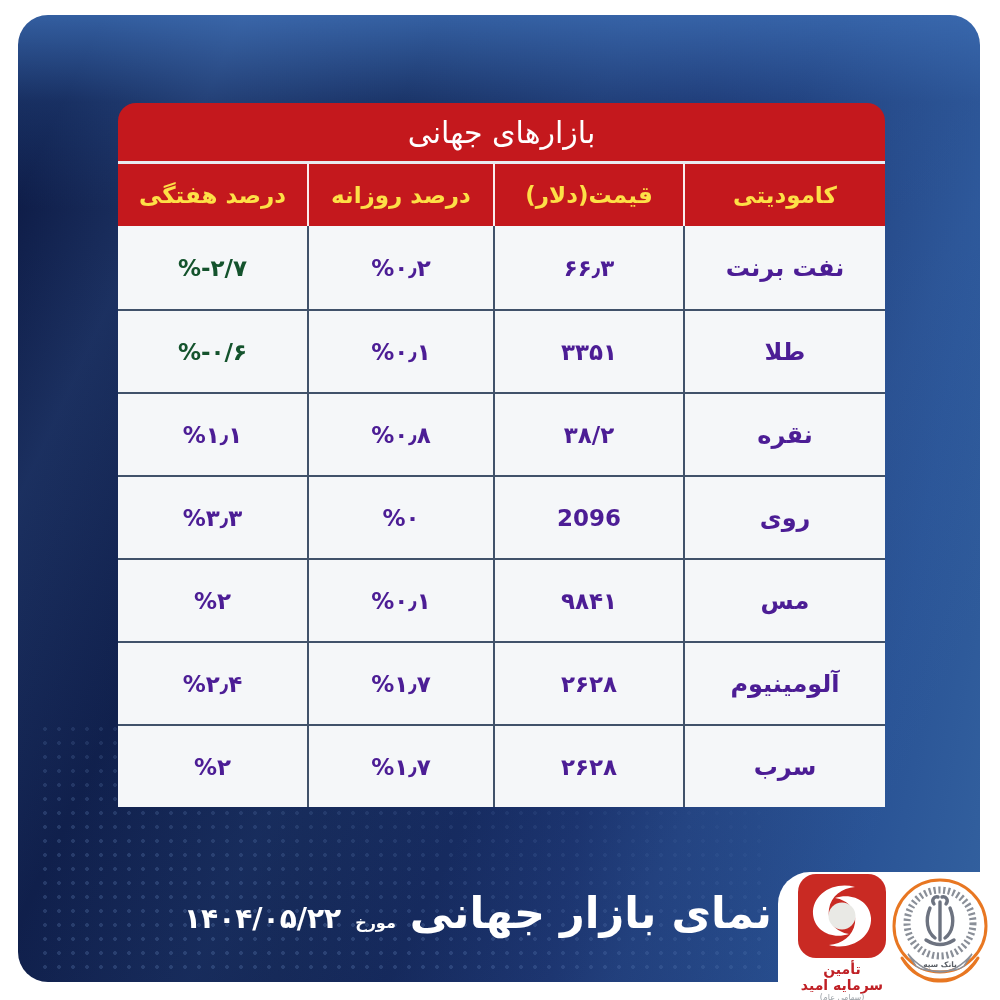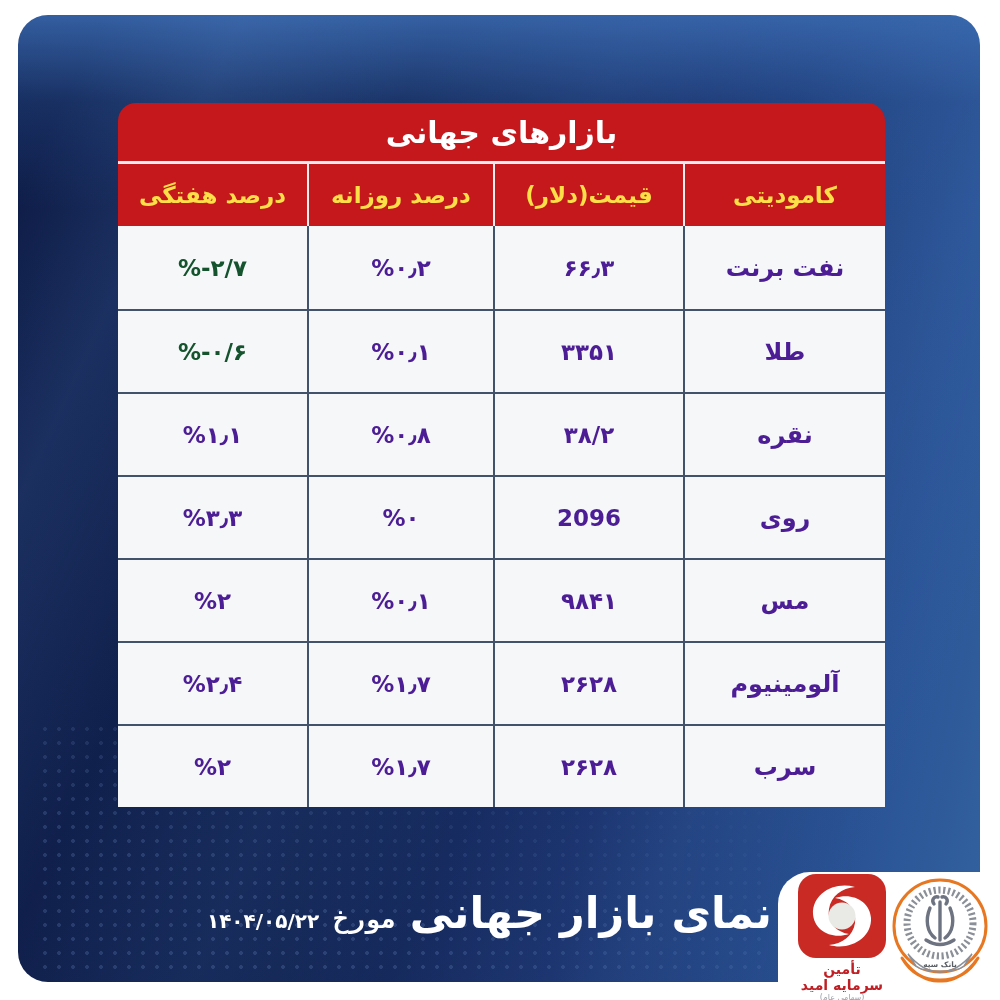--- a/index.html
+++ b/index.html
@@ -26,21 +26,21 @@
     background-size:14px 14px;
     -webkit-mask-image: linear-gradient(200deg, transparent 10%, #000 70%);
     mask-image: linear-gradient(200deg, transparent 10%, #000 70%);
   }
 
   
   .table-wrap { position:absolute; left:118px; top:103px; width:767px; direction:rtl; }
   .title-bar {
     height:58px; background:#c4181d; border-radius:18px 18px 0 0;
     display:flex; align-items:center; justify-content:center;
-    color:#ffffff; font-size:30px; font-weight:bold;
+    color:#ffffff; font-size:30px; font-weight:normal;
   }
   .title-gap { height:3px; background:rgba(255,255,255,0.9); }
   .grid-row { display:grid; grid-template-columns:202px 190px 186px 189px; direction:rtl; }
   .header-row { background:#c4181d; height:62px; }
   .header-row .hcell {
     display:flex; align-items:center; justify-content:center;
     color:#fde047; font-size:23px; font-weight:bold;
   }
   .header-row .hcell:not(:last-child){ border-left:2px solid rgba(255,255,255,0.92); }
   .data-rows { background:#f5f7f9; }
@@ -55,22 +55,22 @@
   .cell.commodity { font-size:24px; }
   .cell.neg { color:#14532d; }
 
   
   .footer-title {
     position:absolute; right:228px; top:888px; width:660px;
     display:flex; direction:rtl; justify-content:flex-start; align-items:baseline; gap:14px;
     color:#ffffff; white-space:nowrap;
   }
   .footer-title .big { font-size:43px; font-weight:bold; letter-spacing:0.5px; }
-  .footer-title .mid { font-size:26px; font-weight:bold;font-family:Liberation Mono, monospace; }
-  .footer-title .date { font-size:20px; font-weight:bold; direction:ltr;margin-left:9px; }
+  .footer-title .mid { font-size:16px; font-weight:bold; }
+  .footer-title .date { font-size:28px; font-weight:bold; direction:ltr;margin-left:9px; }
 
   
   .cutout {
     position:absolute; right:0; bottom:0; width:222px; height:128px;
     background:#ffffff; border-top-left-radius:32px;
   }
   .omid { position:absolute; left:796px; top:874px; width:92px; text-align:center; }
   .omid .mark { width:88px; height:84px; display:block; margin:0 auto; }
   .omid .name { margin-top:3px; font-size:14px; font-weight:bold; color:#c02025; direction:rtl; }
   .omid .sub { font-size:8px; color:#9aa0a6; direction:rtl; }

